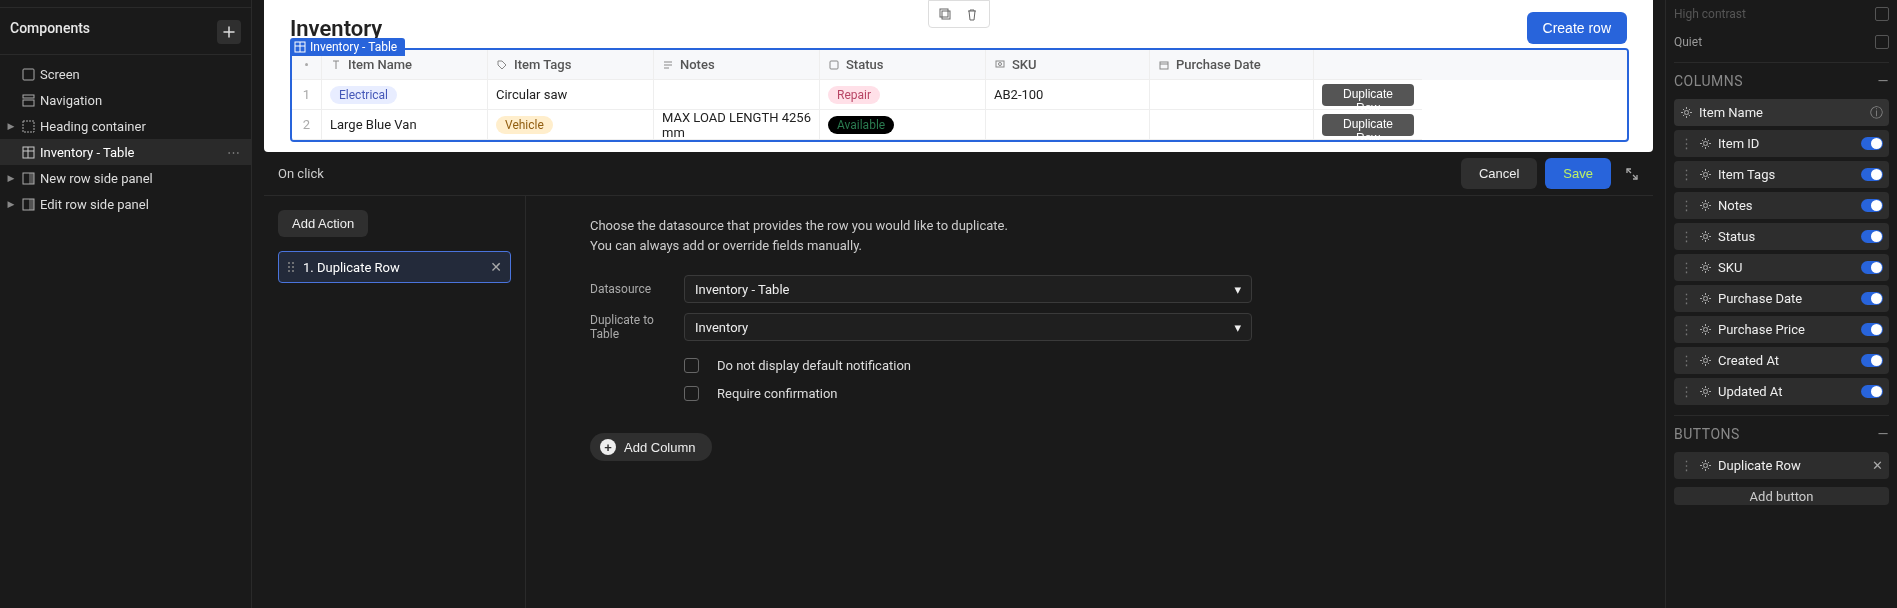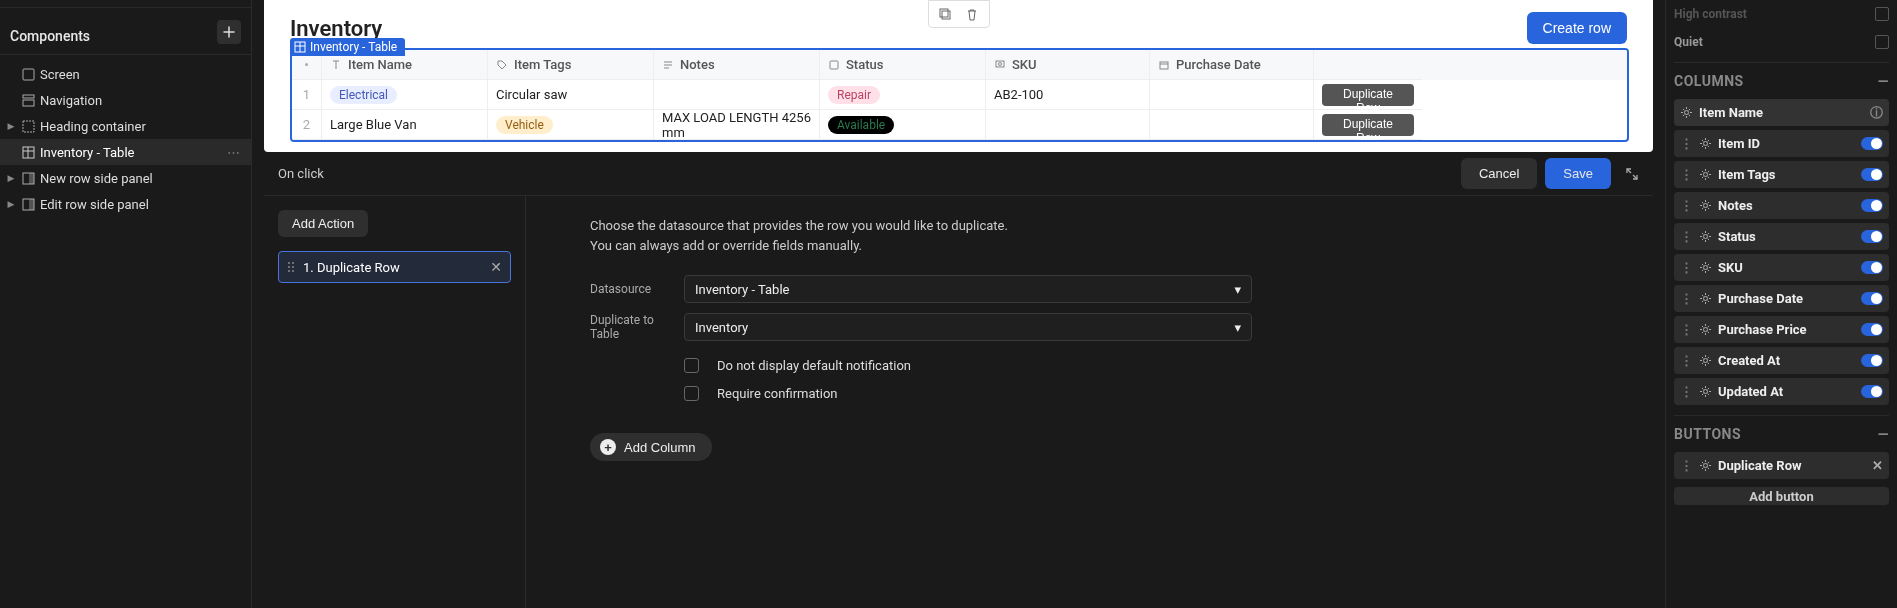--- a/index.html
+++ b/index.html
@@ -21,21 +21,21 @@
     border-right: 1px solid #2a2a2a;
     display: flex;
     flex-direction: column;
   }
   .left-sidebar-top {
     height: 8px;
     border-bottom: 1px solid #2a2a2a;
   }
   .sidebar-header {
     display: flex;
-    align-items: flex-end;
+    align-items: flex-start;
     justify-content: space-between;
     padding: 12px 10px 10px 10px;
     border-bottom: 1px solid #2a2a2a;
   }
   .sidebar-title { font-size: 14px; font-weight: 500; }
   .add-btn {
     width: 24px; height: 24px;
     background: #2f2f2f;
     border-radius: 4px;
     display: flex; align-items: center; justify-content: center;
@@ -202,21 +202,21 @@
     color: #eee;
     border: none;
     border-radius: 6px;
     padding: 8px 18px;
     font-size: 13px;
     cursor: pointer;
     margin-left: 39px;
   }
   .btn-primary {
     background: #2864db;
-    color: #e5e5e5;
+    color: #bef264;
     border: none;
     border-radius: 6px;
     padding: 8px 18px;
     font-size: 13px;
     cursor: pointer;
     margin-left: 8px;
   }
   .expand-icon {
     margin-left: 14px;
     color: #aaa;
@@ -306,21 +306,20 @@
   }
 
   
   .right-sidebar {
     width: 232px;
     background: #1a1a1a;
     border-left: 1px solid #2a2a2a;
     padding: 0 8px 8px 8px;
     display: flex; flex-direction: column;
     gap: 0;
-    font-weight: bold;
   }
   .prop-row {
     display: flex; align-items: center; justify-content: space-between;
     height: 28px;
     color: #999;
     font-size: 12px;
   }
   .prop-checkbox {
     width: 14px; height: 14px;
     border: 1px solid #555;

